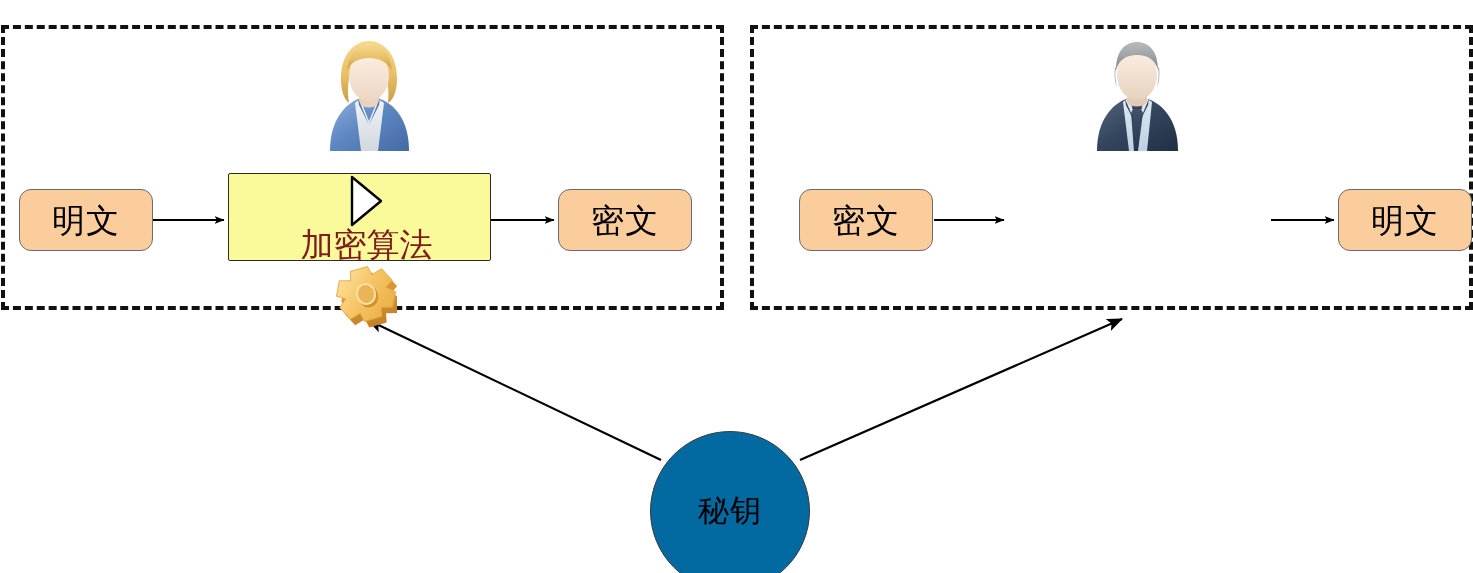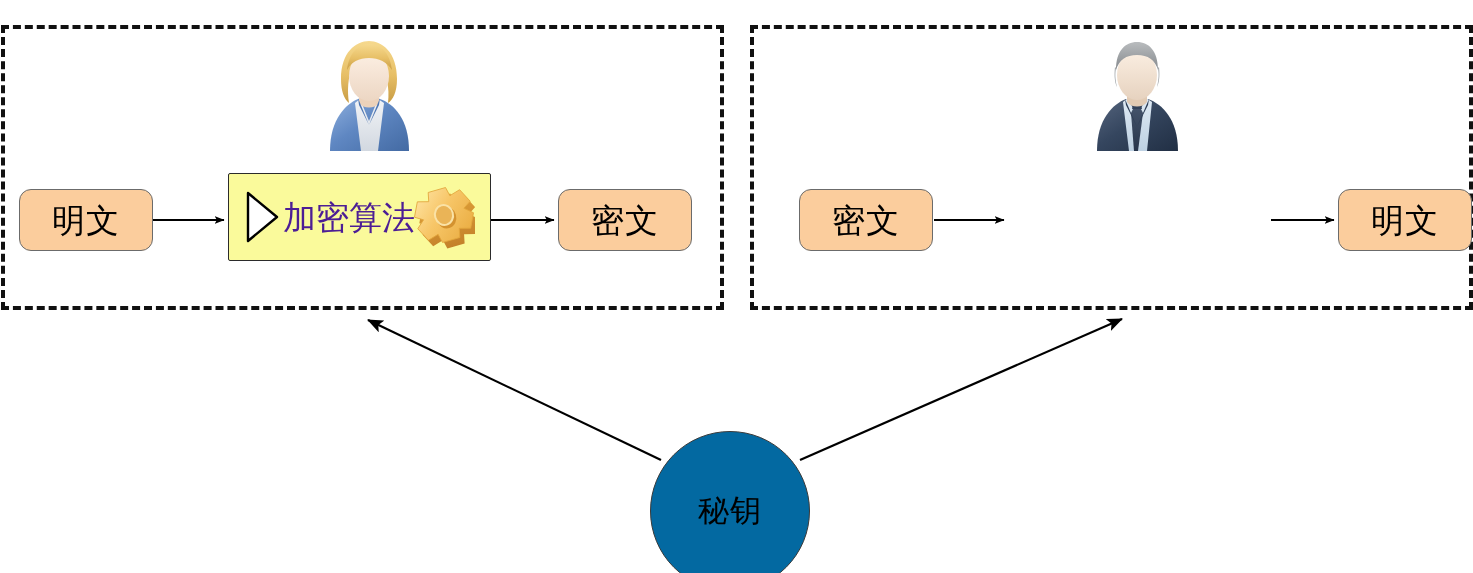--- a/index.html
+++ b/index.html
@@ -51,24 +51,25 @@
   .algo-box {
     position: absolute;
     box-sizing: border-box;
     background: #fafa9b;
     border: 1.8px solid #2b2b2b;
     border-radius: 2px;
     display: flex;
     align-items: center;
     justify-content: flex-start;
     padding-left: 14px;
-    color: #4c1d95;
+    color: #7f1d1d;
     font-size: 33px;
     line-height: 1;
     font-family: "DejaVu Sans", "Liberation Sans", sans-serif;
+    flex-direction: column;
   }
   .algo-box .play-tri {
     flex: 0 0 auto;
     margin-right: 2px;
     display: block;
   }
   .algo-box .algo-label {
     flex: 0 0 auto;
     white-space: nowrap;
   }

